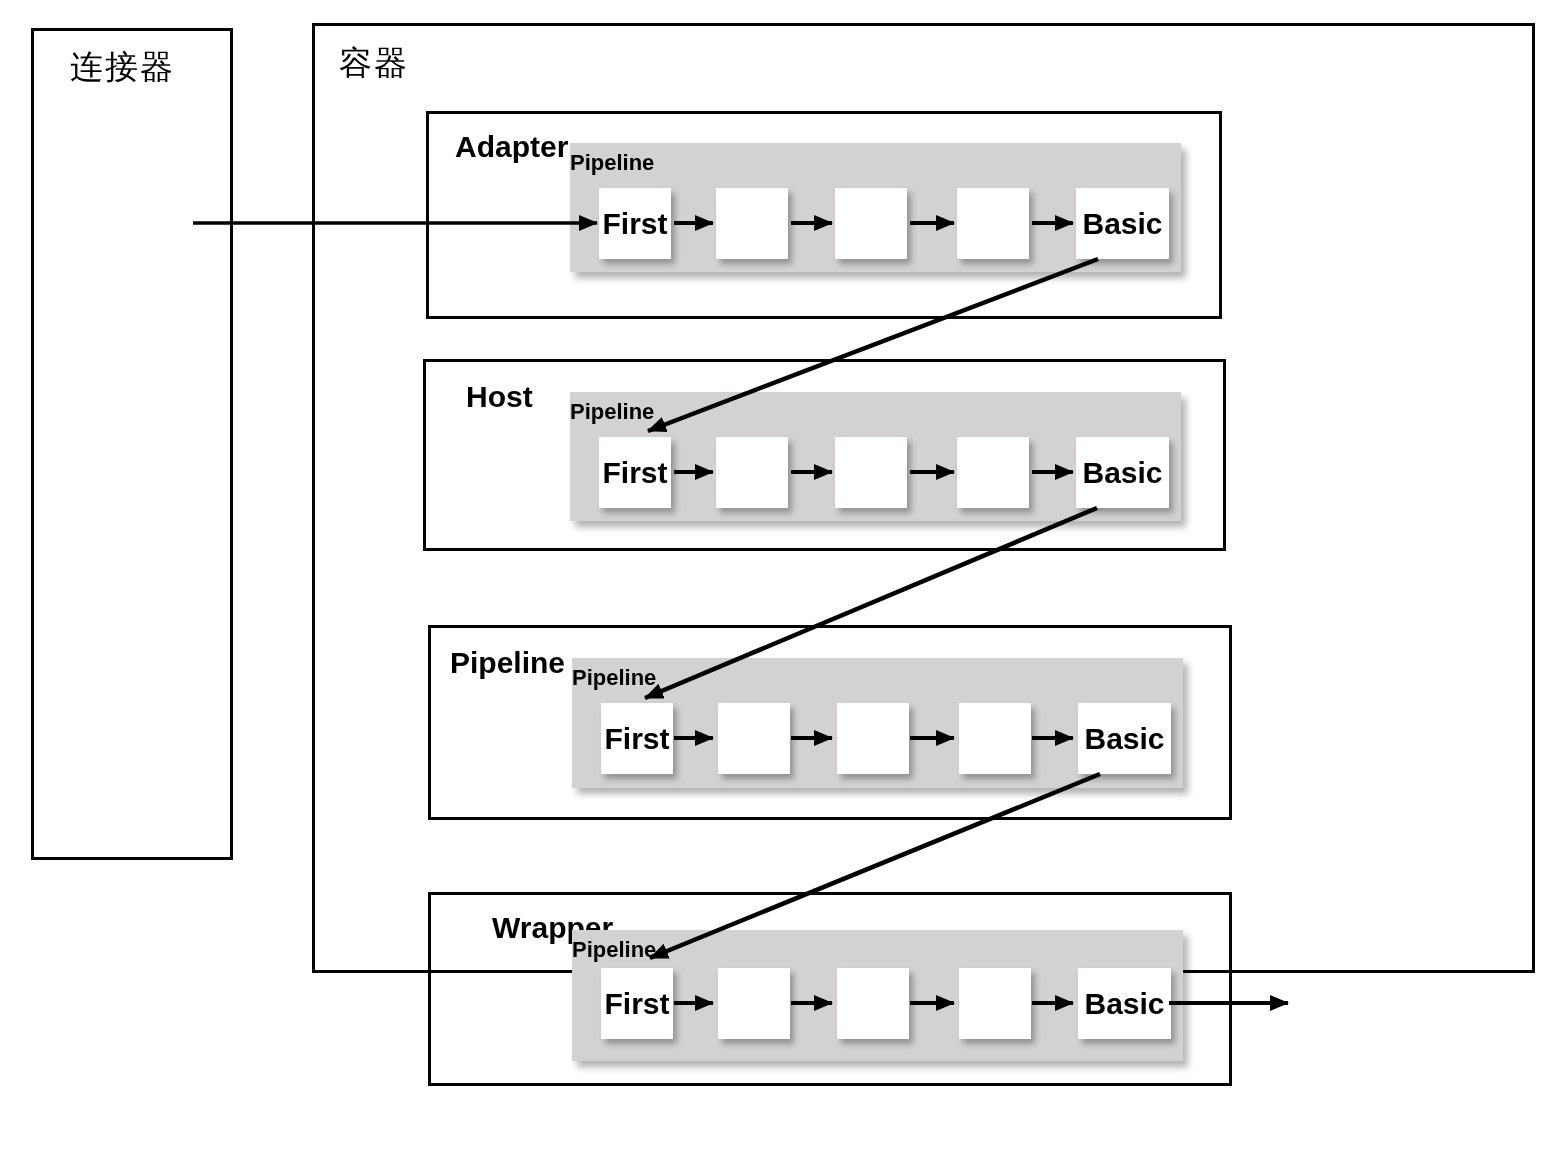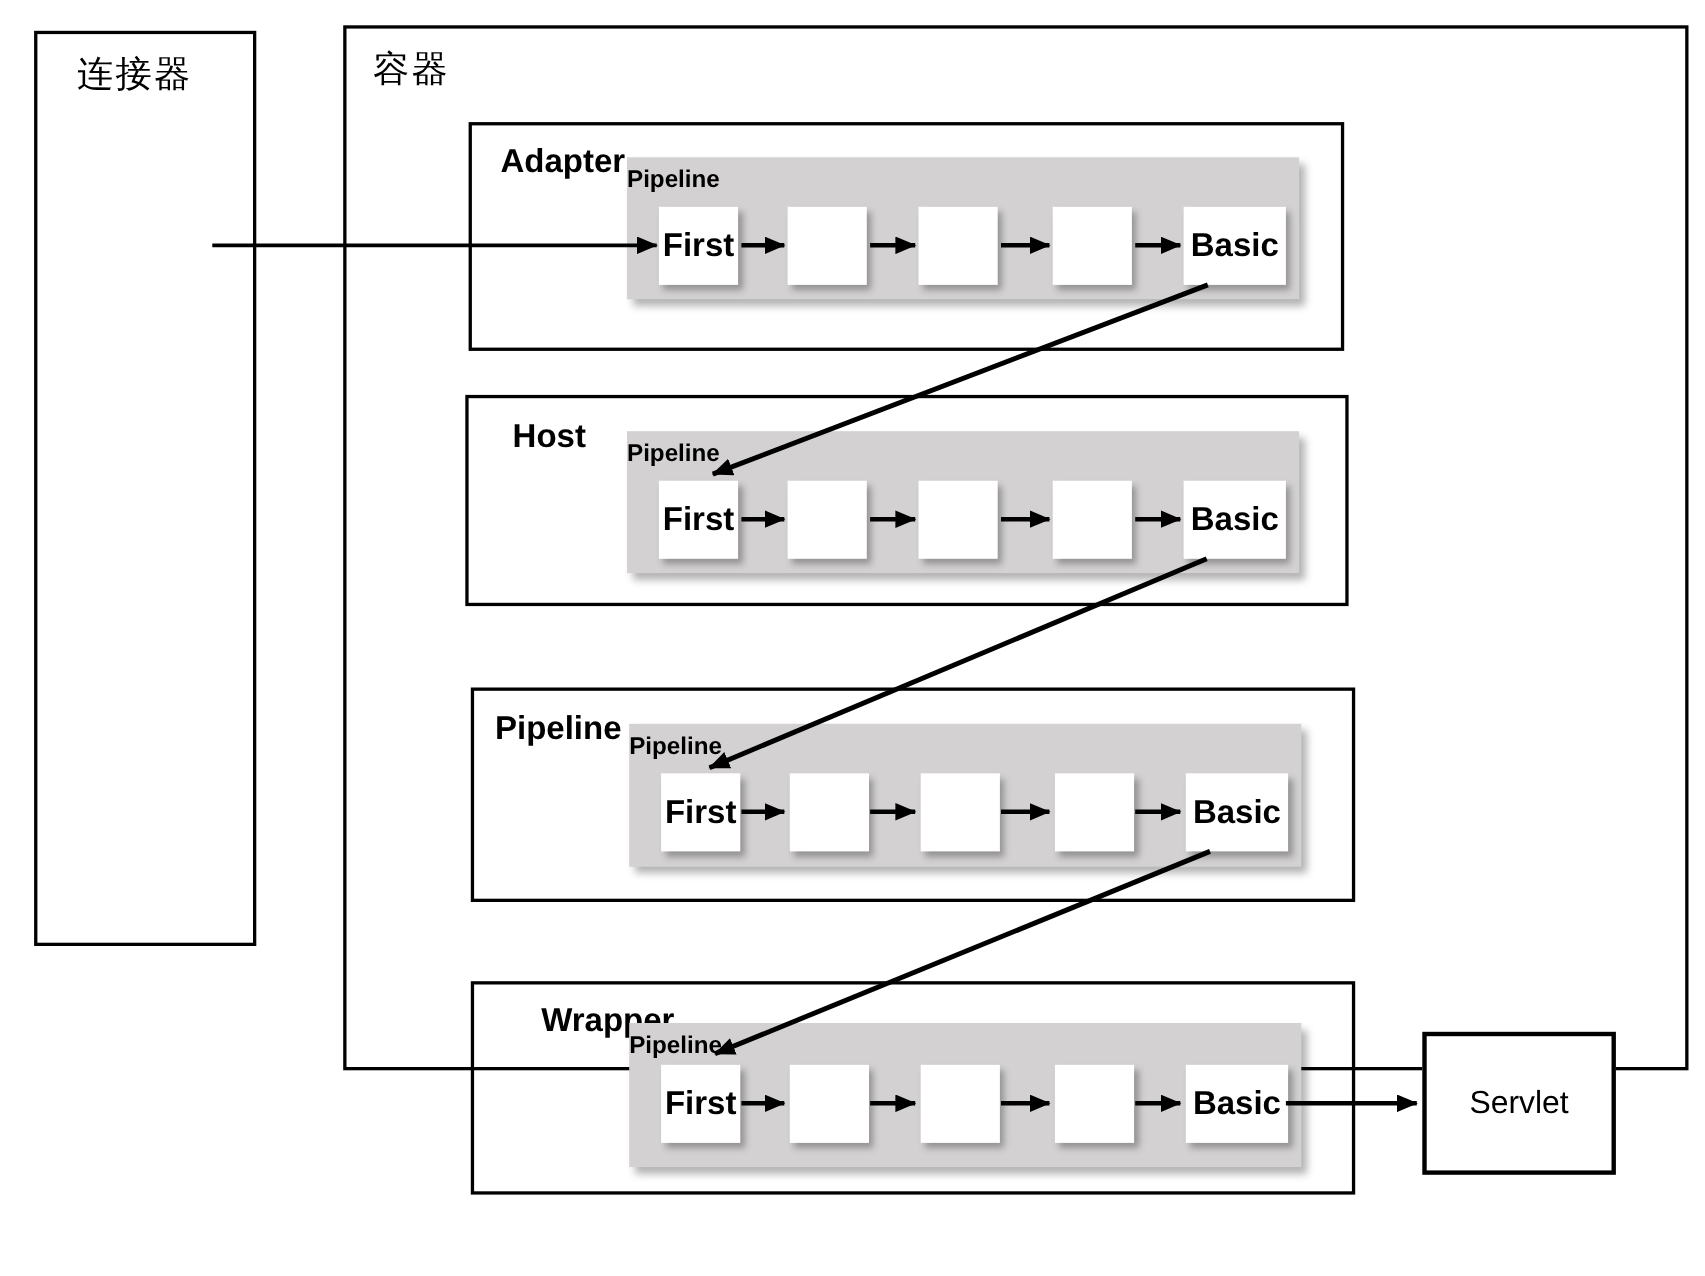--- a/index.html
+++ b/index.html
@@ -89,23 +89,20 @@
   </div>
   <div class="abs pipeline" style="left:572px;top:930px;width:611px;height:131px;">
     <div class="pipeline-label">Pipeline</div>
     <div class="valve" style="left:29px;top:38px;width:72px;height:71px;">First</div>
     <div class="valve" style="left:146px;top:38px;width:72px;height:71px;"></div>
     <div class="valve" style="left:265px;top:38px;width:72px;height:71px;"></div>
     <div class="valve" style="left:387px;top:38px;width:72px;height:71px;"></div>
     <div class="valve" style="left:506px;top:38px;width:93px;height:71px;">Basic</div>
   </div>
 
-  <div class="abs node-box servlet" style="left:1293px;top:938px;width:176px;height:130px;">
-    <span>Servlet</span>
-  </div>
 
   <svg class="arrows" viewBox="0 0 1550 1160" xmlns="http://www.w3.org/2000/svg">
     <defs>
       <marker id="ah" markerUnits="userSpaceOnUse" markerWidth="20" markerHeight="16" refX="18" refY="8" orient="auto">
         <path d="M0,0 L19,8 L0,16 Z" fill="#000"></path>
       </marker>
     </defs>
 
     <line x1="193" y1="223" x2="597" y2="223" stroke="#000" stroke-width="3.5" marker-end="url(#ah)"></line>
 

